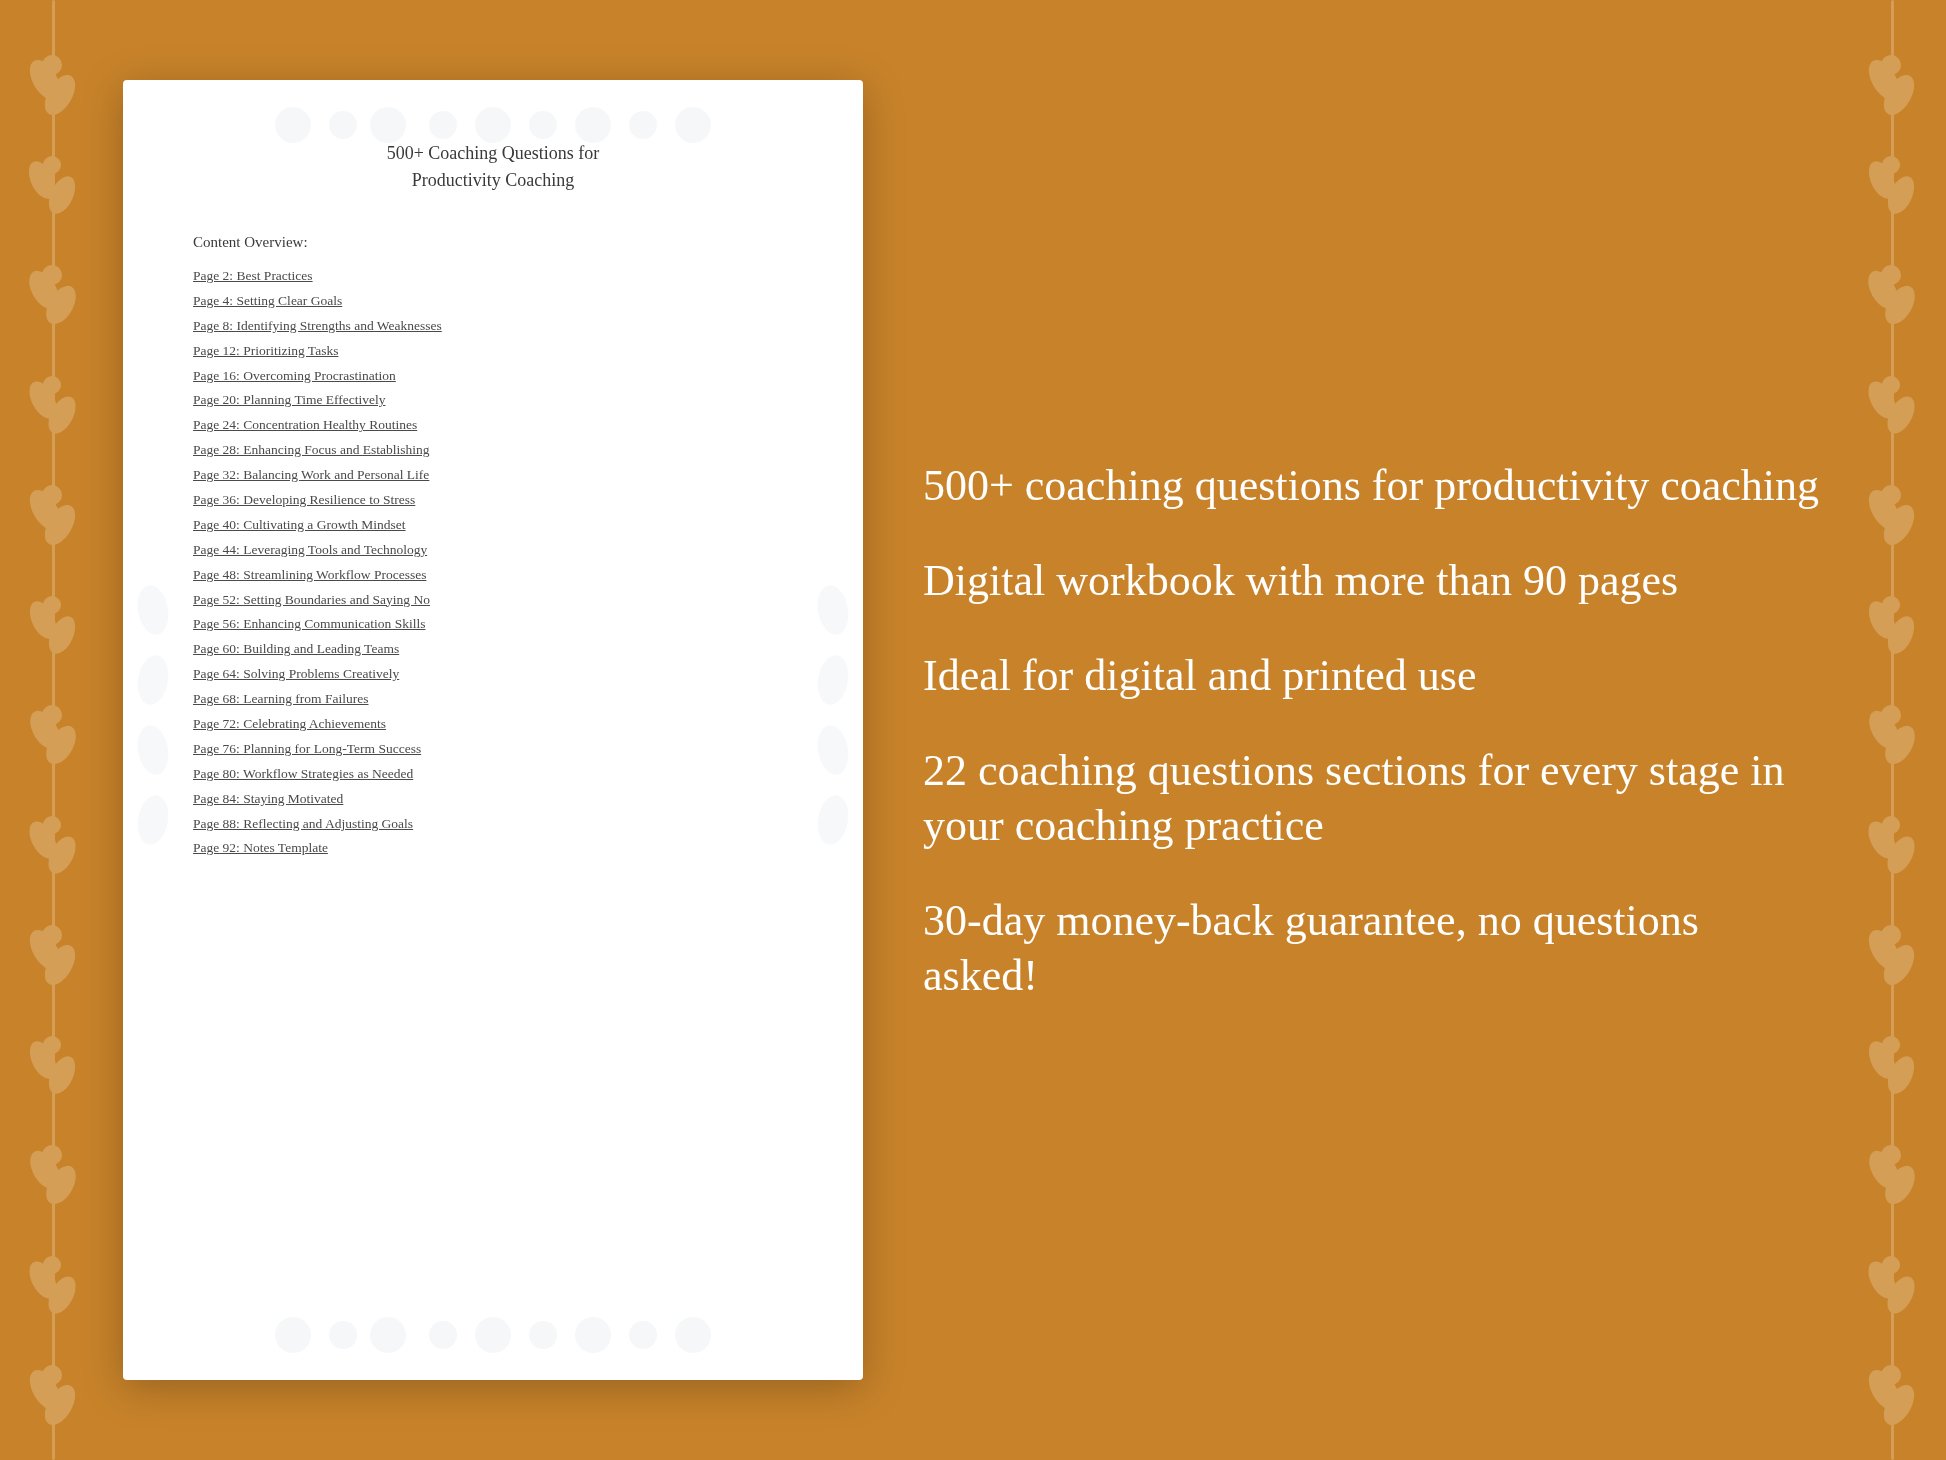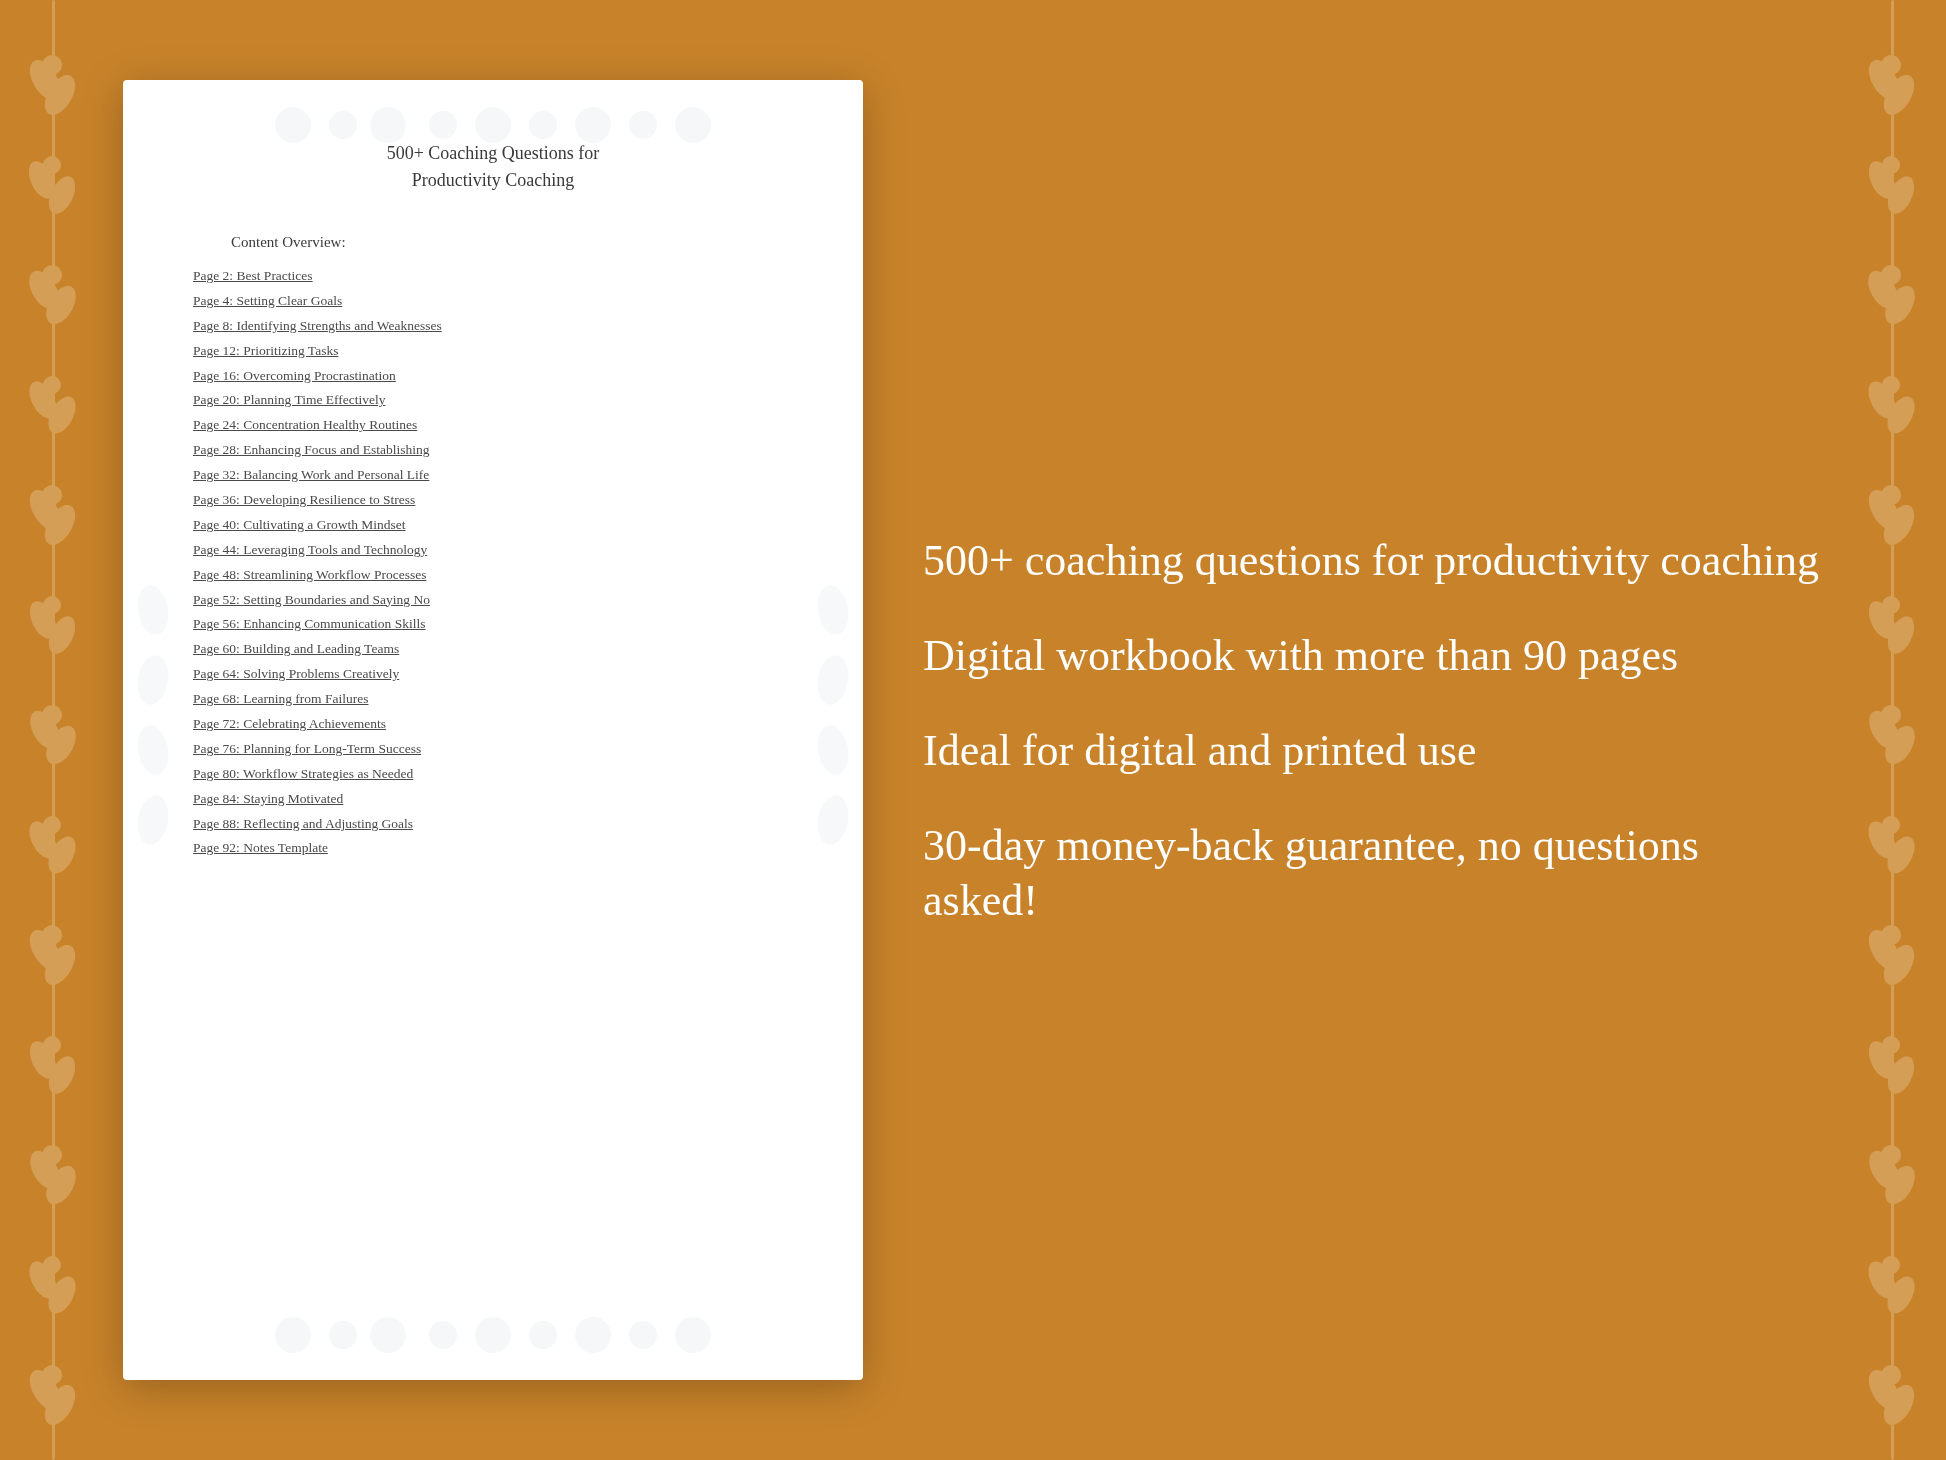--- a/index.html
+++ b/index.html
@@ -97,21 +97,20 @@
       margin-bottom: 40px;
       font-family: Georgia, serif;
     }
 
     .doc-content-overview {
       font-size: 15px;
       color: #3a3a3a;
       font-weight: 500;
       margin-bottom: 16px;
       font-family: Georgia, serif;
-      margin-left: 38px;
     }
 
     .toc-list {
       list-style: none;
       display: flex;
       flex-direction: column;
       gap: 6px;
     }
 
     .toc-item {
@@ -335,16 +334,17 @@
         <circle cx="400" cy="25" r="14"></circle>
         <circle cx="450" cy="25" r="18"></circle>
       </svg>
     </div>
   </div>
 
   <div class="features-panel" id="features-panel">
   <div class="feature-item">500+ coaching questions for productivity coaching</div>
       <div class="feature-item">Digital workbook with more than 90 pages</div>
       <div class="feature-item">Ideal for digital and printed use</div>
+      <div class="feature-item">22 coaching questions sections for every stage in your coaching practice</div>
       <div class="feature-item">30-day money-back guarantee, no questions asked!</div>
     </div>
 
 </div>
 
 </body></html>

